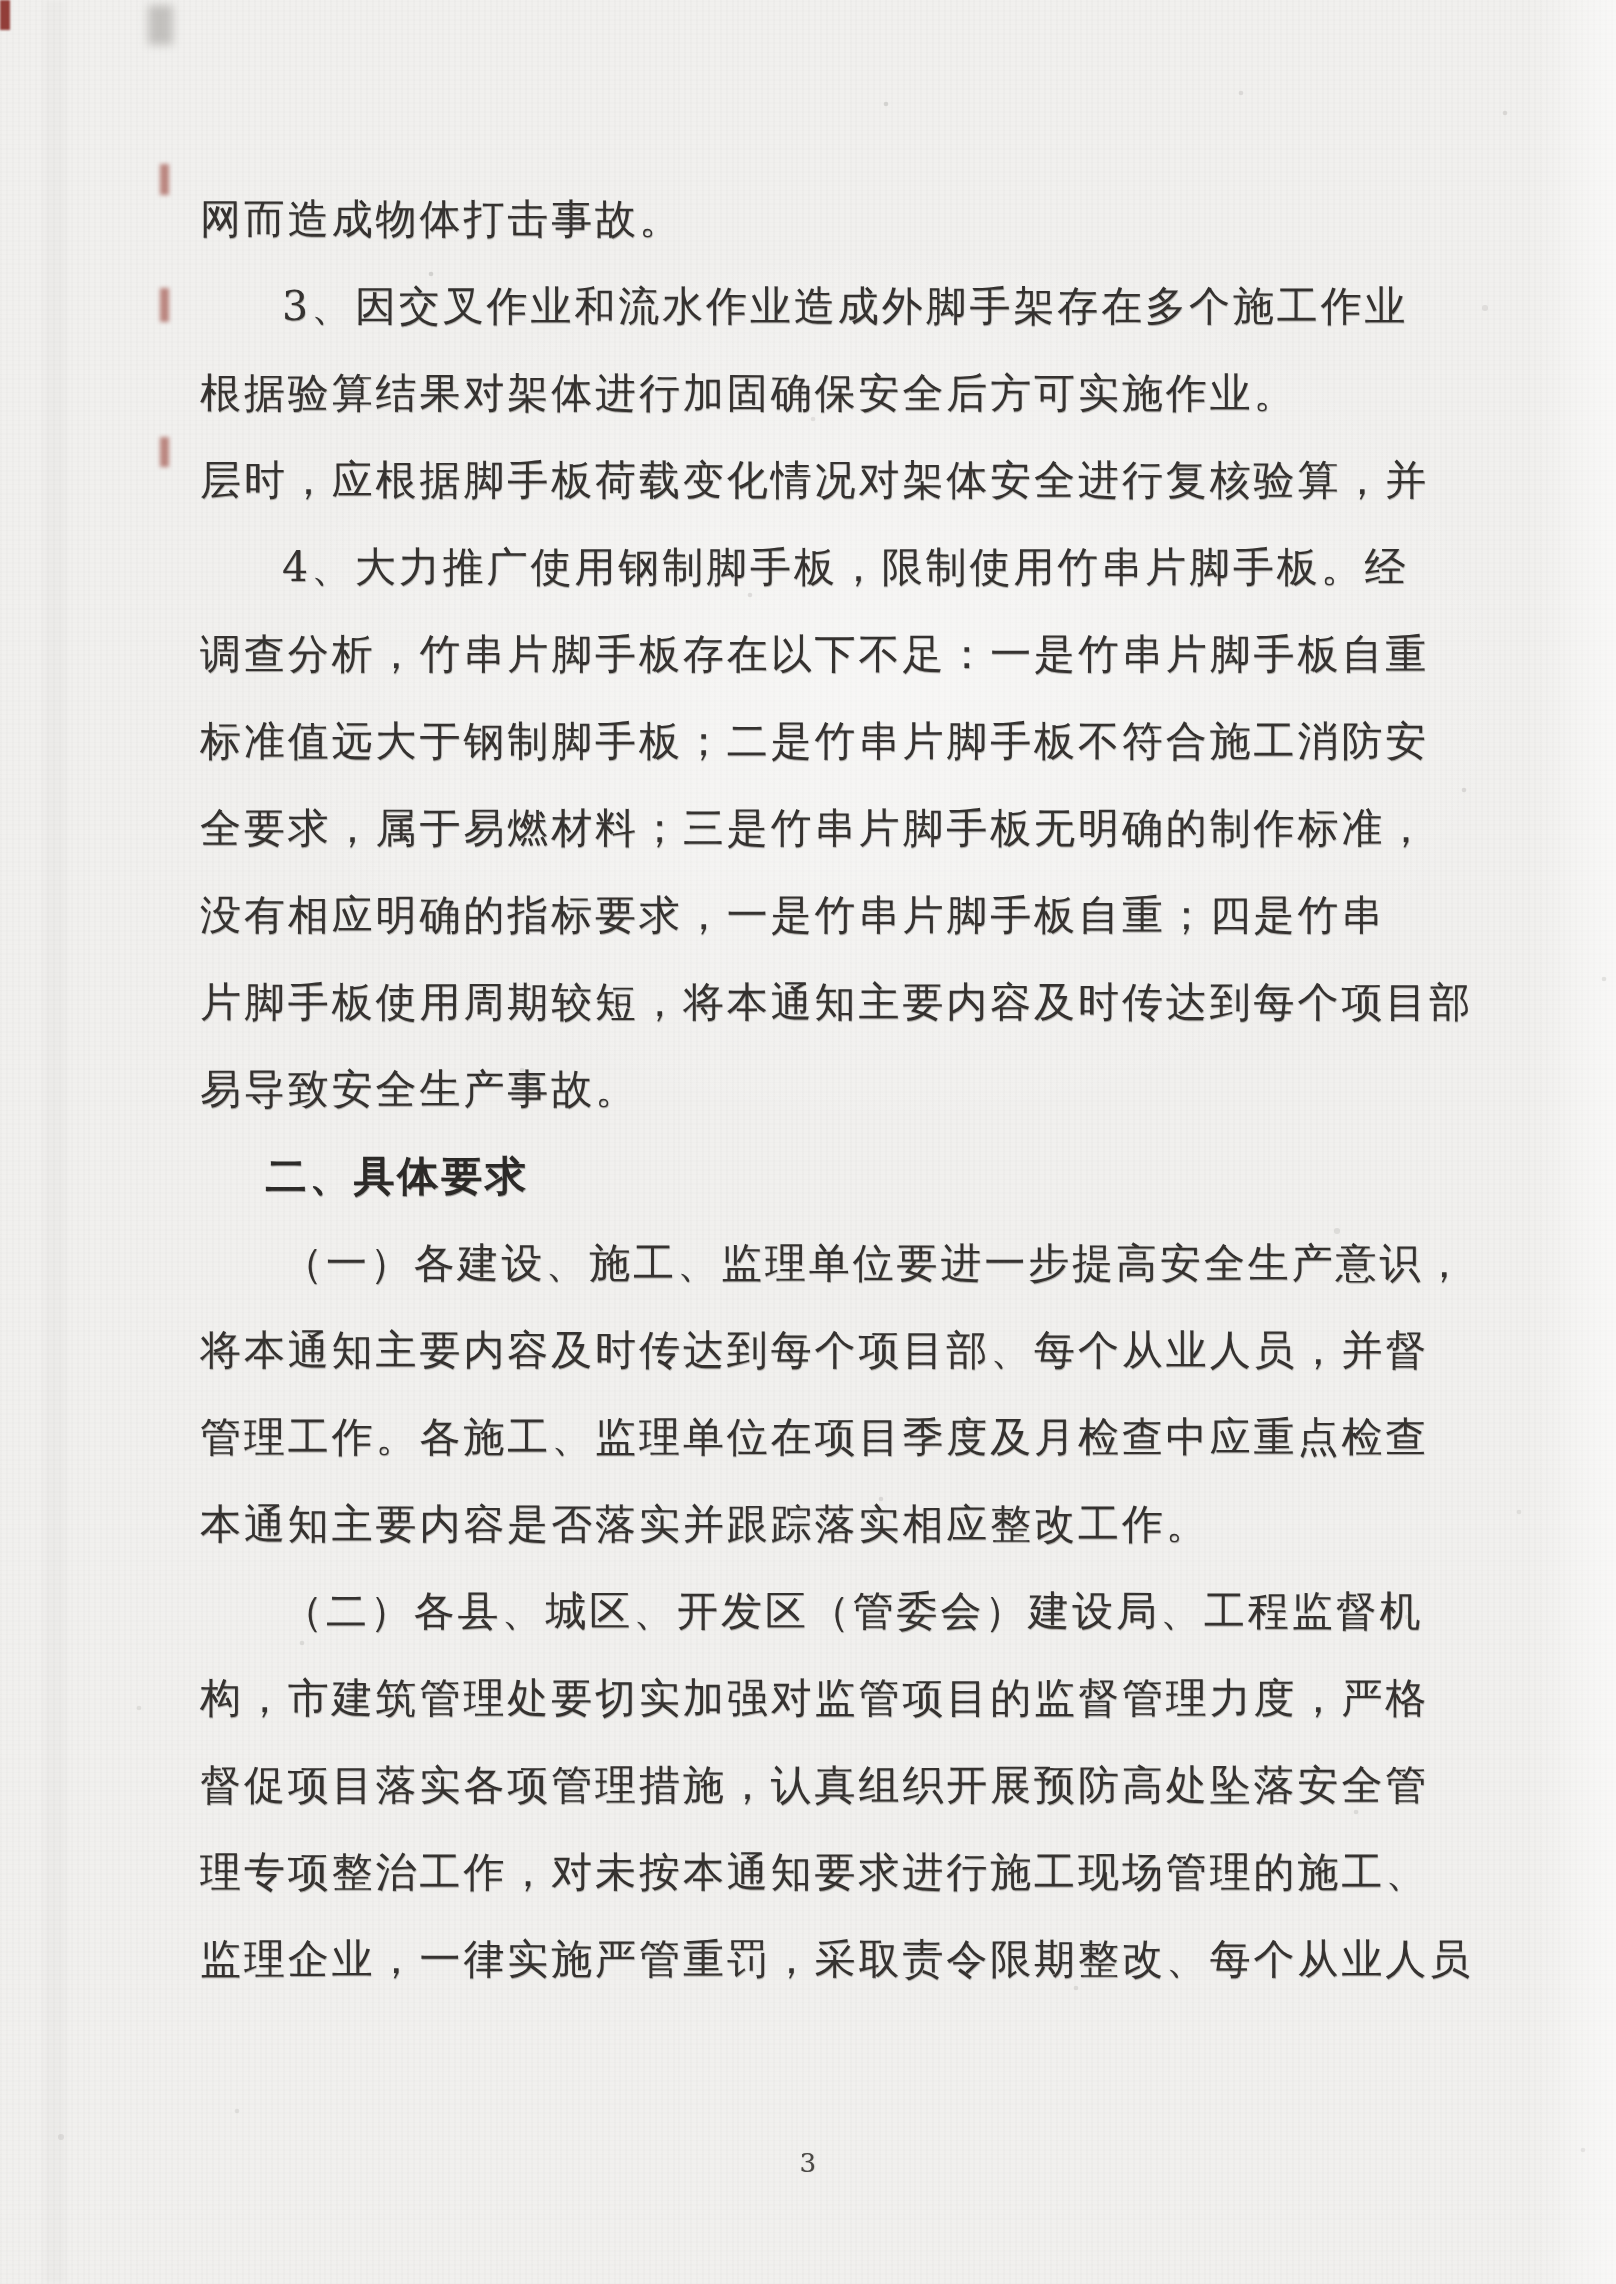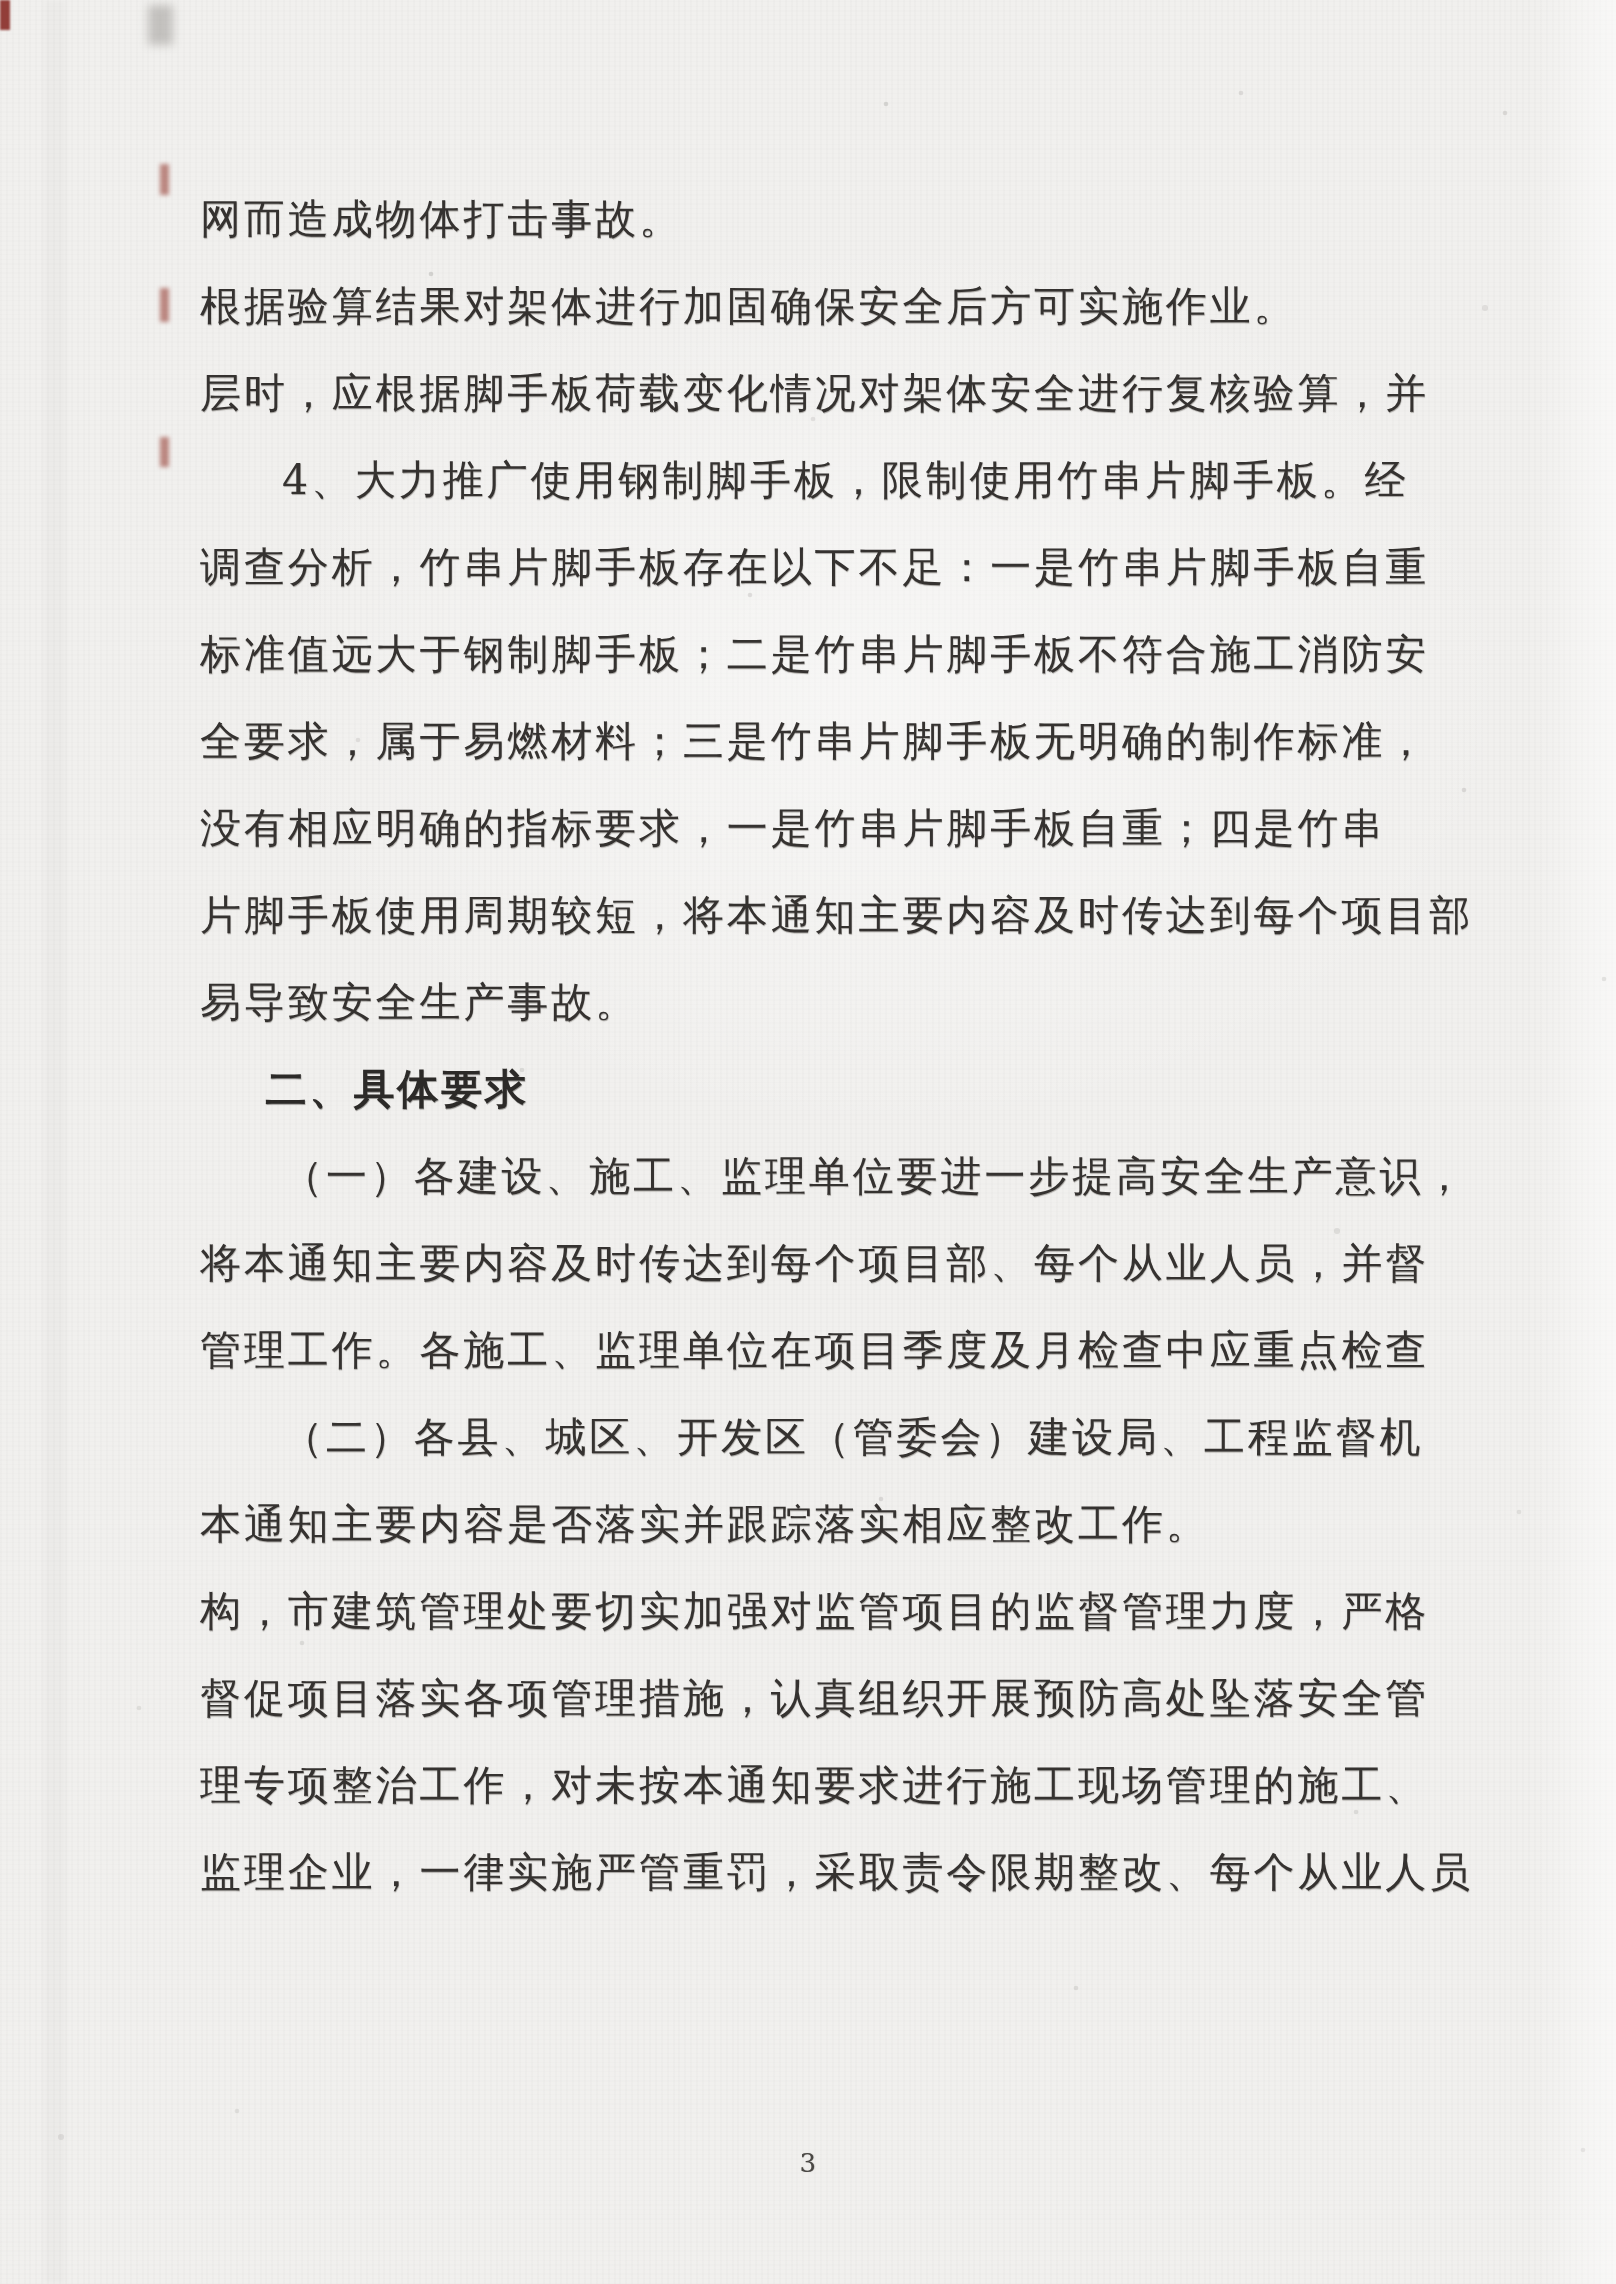--- a/index.html
+++ b/index.html
@@ -138,35 +138,36 @@
   <div class="corner-mark"></div>
   <div class="top-smudge"></div>
   <div class="edge-mark m1"></div>
   <div class="edge-mark m2"></div>
   <div class="edge-mark m3"></div>
   <div class="streak"></div>
   <div class="speckles"></div>
 
   <div class="text-block">
     <div class="line">网而造成物体打击事故。</div>
+    <div class="line indent">3、因交叉作业和流水作业造成外脚手架存在多个施工作业</div>
     <div class="line">根据验算结果对架体进行加固确保安全后方可实施作业。</div>
     <div class="line">层时，应根据脚手板荷载变化情况对架体安全进行复核验算，并</div>
     <div class="line indent">4、大力推广使用钢制脚手板，限制使用竹串片脚手板。经</div>
     <div class="line">调查分析，竹串片脚手板存在以下不足：一是竹串片脚手板自重</div>
     <div class="line">标准值远大于钢制脚手板；二是竹串片脚手板不符合施工消防安</div>
     <div class="line">全要求，属于易燃材料；三是竹串片脚手板无明确的制作标准，</div>
     <div class="line">没有相应明确的指标要求，一是竹串片脚手板自重；四是竹串</div>
     <div class="line">片脚手板使用周期较短，将本通知主要内容及时传达到每个项目部</div>
     <div class="line">易导致安全生产事故。</div>
     <div class="line heading">二、具体要求</div>
     <div class="line indent">（一）各建设、施工、监理单位要进一步提高安全生产意识，</div>
     <div class="line">将本通知主要内容及时传达到每个项目部、每个从业人员，并督</div>
     <div class="line">管理工作。各施工、监理单位在项目季度及月检查中应重点检查</div>
+    <div class="line">本通知主要内容是否落实并跟踪落实相应整改工作。</div>
     <div class="line indent">（二）各县、城区、开发区（管委会）建设局、工程监督机</div>
-    <div class="line">本通知主要内容是否落实并跟踪落实相应整改工作。</div>
     <div class="line">构，市建筑管理处要切实加强对监管项目的监督管理力度，严格</div>
     <div class="line">督促项目落实各项管理措施，认真组织开展预防高处坠落安全管</div>
     <div class="line">理专项整治工作，对未按本通知要求进行施工现场管理的施工、</div>
     <div class="line">监理企业，一律实施严管重罚，采取责令限期整改、每个从业人员</div>
   </div>
 
   <div class="page-number">3</div>
 
 </div>
 

